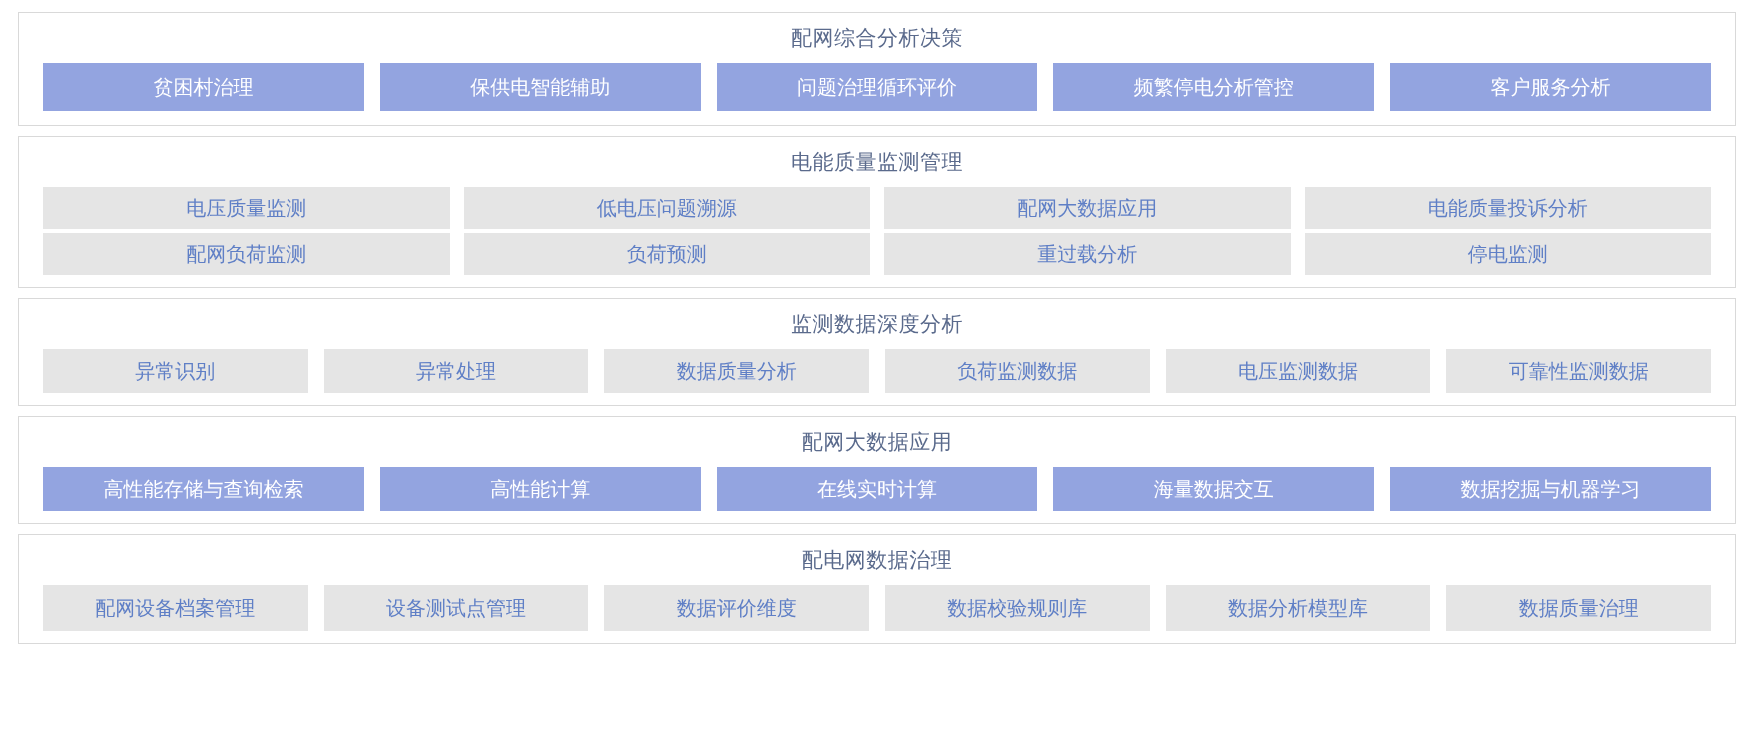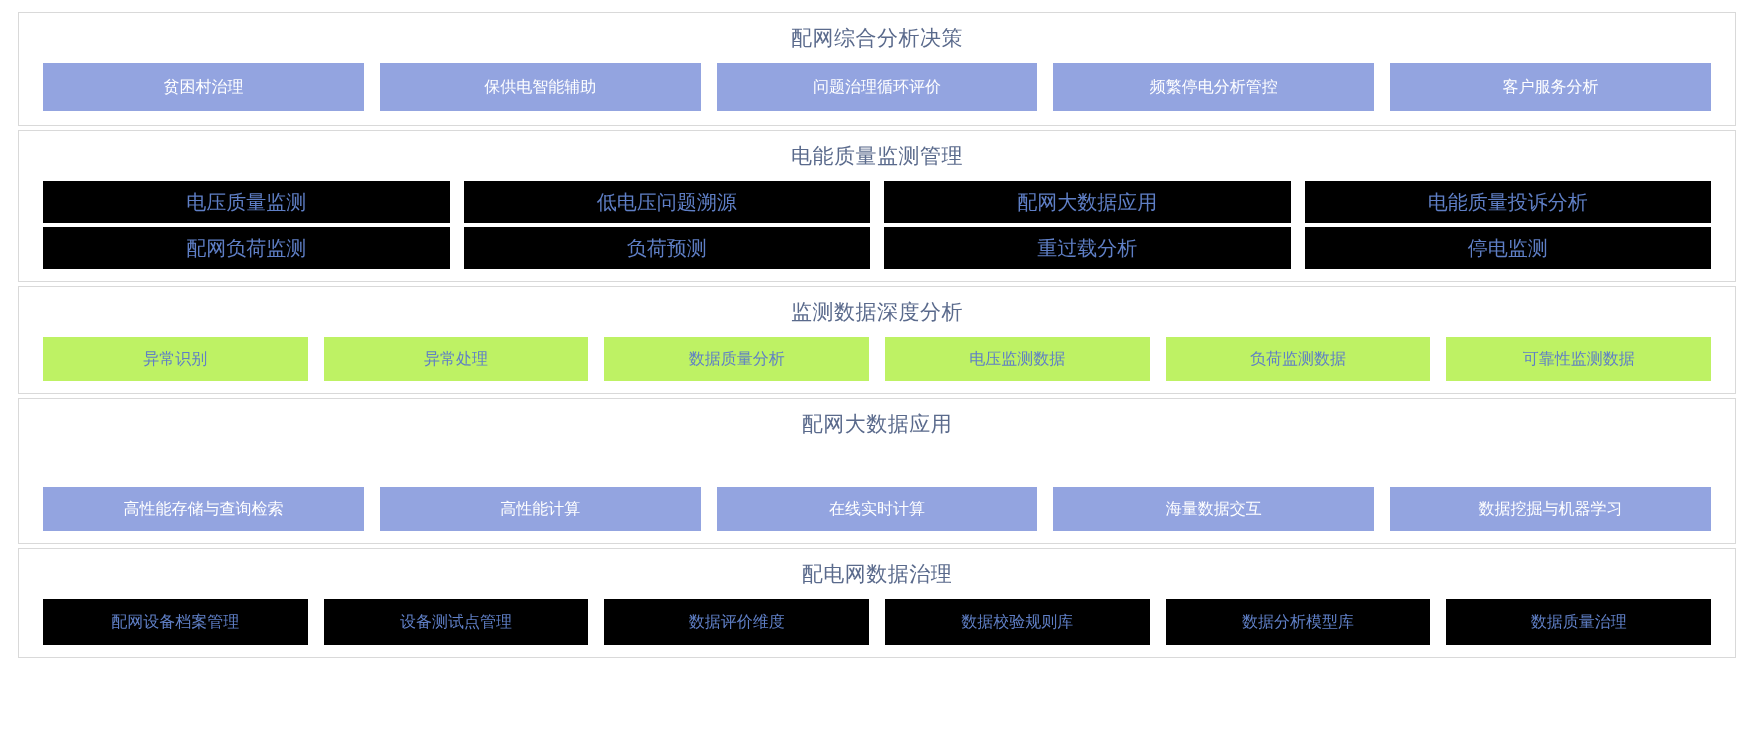--- a/index.html
+++ b/index.html
@@ -8,21 +8,21 @@
     background:#ffffff;
     font-family:"Liberation Sans","DejaVu Sans",sans-serif;
     -webkit-font-smoothing:antialiased;
     overflow:hidden;
   }
   .page{
     width:1754px;height:751px;
     box-sizing:border-box;
     padding:12px 18px 10px 18px;
     display:flex;flex-direction:column;
-    gap:4px;
+    gap:10px;
   }
 
   .section{
     border:1px solid #d9d9d9;
     background:#ffffff;
     box-sizing:border-box;
     padding:8px 24px 12px 24px;
     display:flex;flex-direction:column;
     align-items:stretch;
   }
@@ -45,55 +45,55 @@
   }
   .btn-row + .btn-row{ margin-top:4px; }
 
   .btn{
     flex:1 1 0;
     min-width:0;
     display:flex;
     align-items:center;
     justify-content:center;
     text-align:center;
-    font-size:16px;
+    font-size:20px;
     line-height:1.1;
     height:48px;
     white-space:nowrap;
     box-sizing:border-box;
     padding:0 6px;
     user-select:none;
   }
 
   
   .btn.solid{
     background:#93a4e0;
     color:#ffffff;
   }
   .btn.lavender{
-    background:#000000;
+    background:#e5e5e5;
     color:#5f7fc6;
   }
   .btn.mint{
-    background:#bef264;
+    background:#e5e5e5;
     color:#5f7fc6;
   }
 
   
   .sec-1 .btn-row{ gap:16px; }
   .sec-1{ padding-bottom:14px; }
 
   .sec-2 .btn{ height:42px; font-size:20px; }
   .sec-2 .btn-row{ gap:14px; }
 
   .sec-3 .btn{ height:44px; }
   .sec-3 .btn-row{ gap:16px; }
 
   .sec-4 .btn{ height:44px; }
-  .sec-4 .btn-row{ gap:16px;margin-top:38px; }
+  .sec-4 .btn-row{ gap:16px; }
 
   .sec-5 .btn{ height:46px; }
   .sec-5 .btn-row{ gap:16px;border-radius:7px; }
 </style>
 </head>
 <body>
 
 <div class="page">
 
 <div class="section sec-1">
@@ -120,22 +120,22 @@
         <div class="btn lavender">重过载分析</div>
         <div class="btn lavender">停电监测</div>
       </div>
     </div>
     <div class="section sec-3">
       <div class="section-title">监测数据深度分析</div>
       <div class="btn-row">
         <div class="btn mint">异常识别</div>
         <div class="btn mint">异常处理</div>
         <div class="btn mint">数据质量分析</div>
+        <div class="btn mint">负荷监测数据</div>
         <div class="btn mint">电压监测数据</div>
-        <div class="btn mint">负荷监测数据</div>
         <div class="btn mint">可靠性监测数据</div>
       </div>
     </div>
     <div class="section sec-4">
       <div class="section-title">配网大数据应用</div>
       <div class="btn-row">
         <div class="btn solid">高性能存储与查询检索</div>
         <div class="btn solid">高性能计算</div>
         <div class="btn solid">在线实时计算</div>
         <div class="btn solid">海量数据交互</div>

